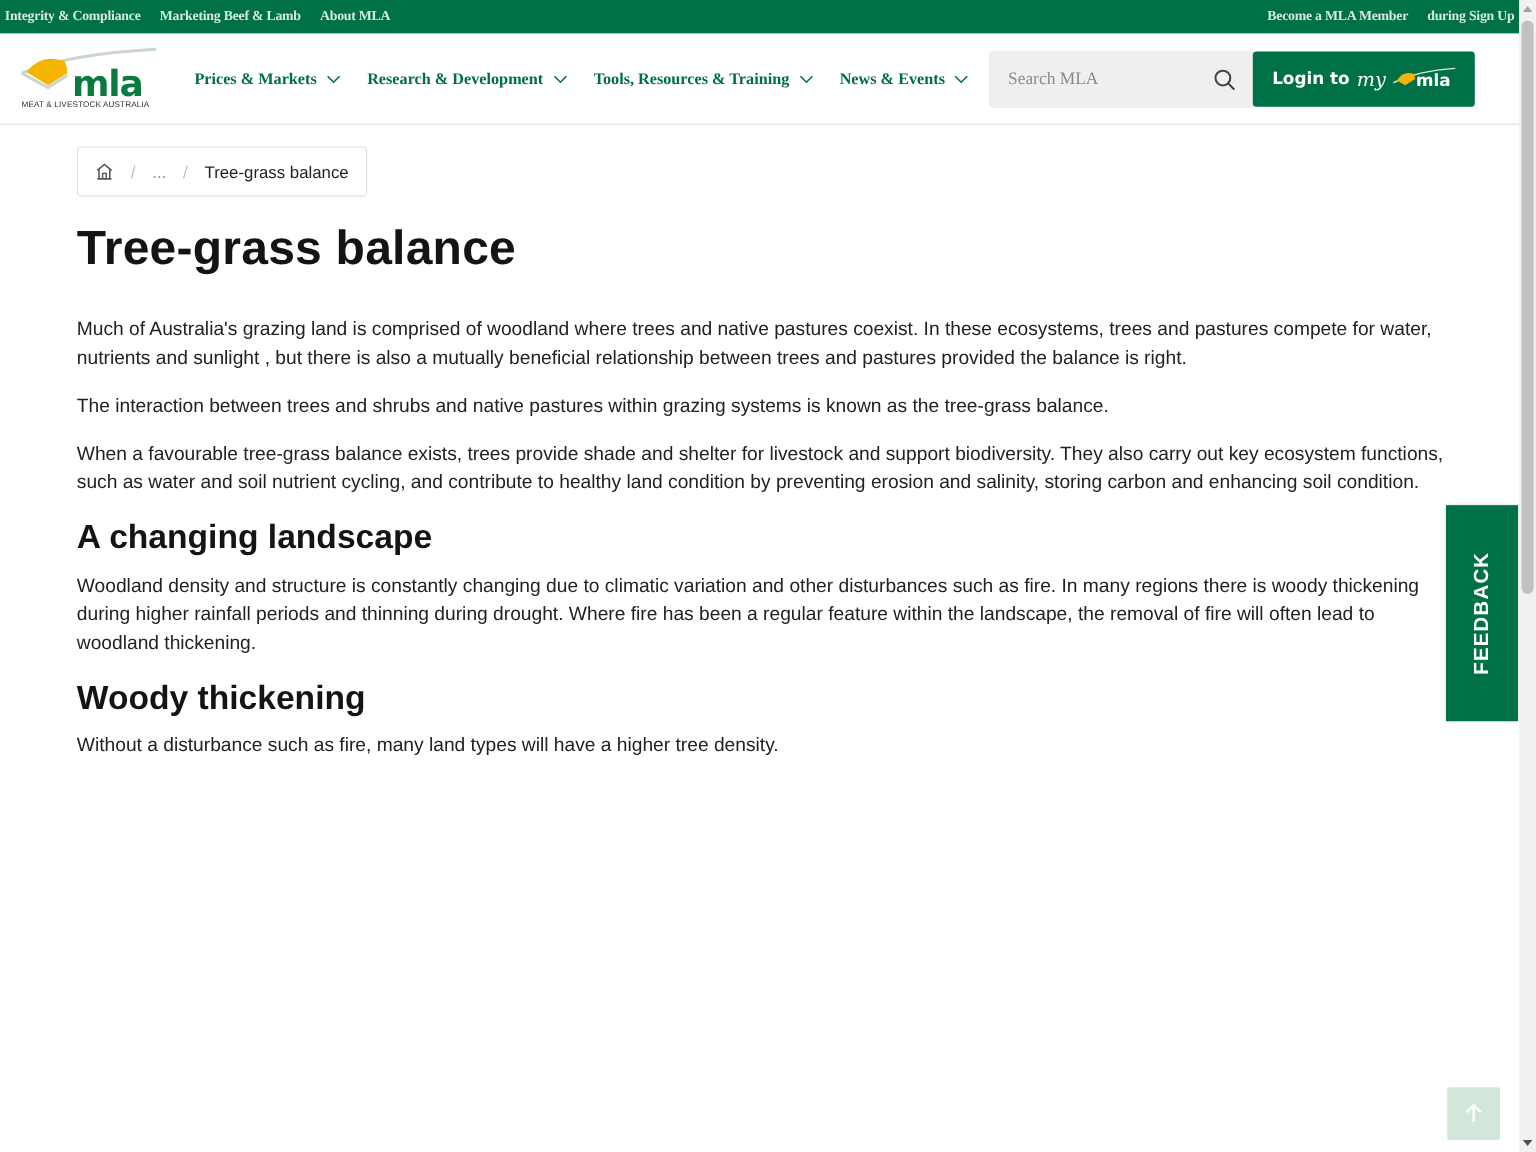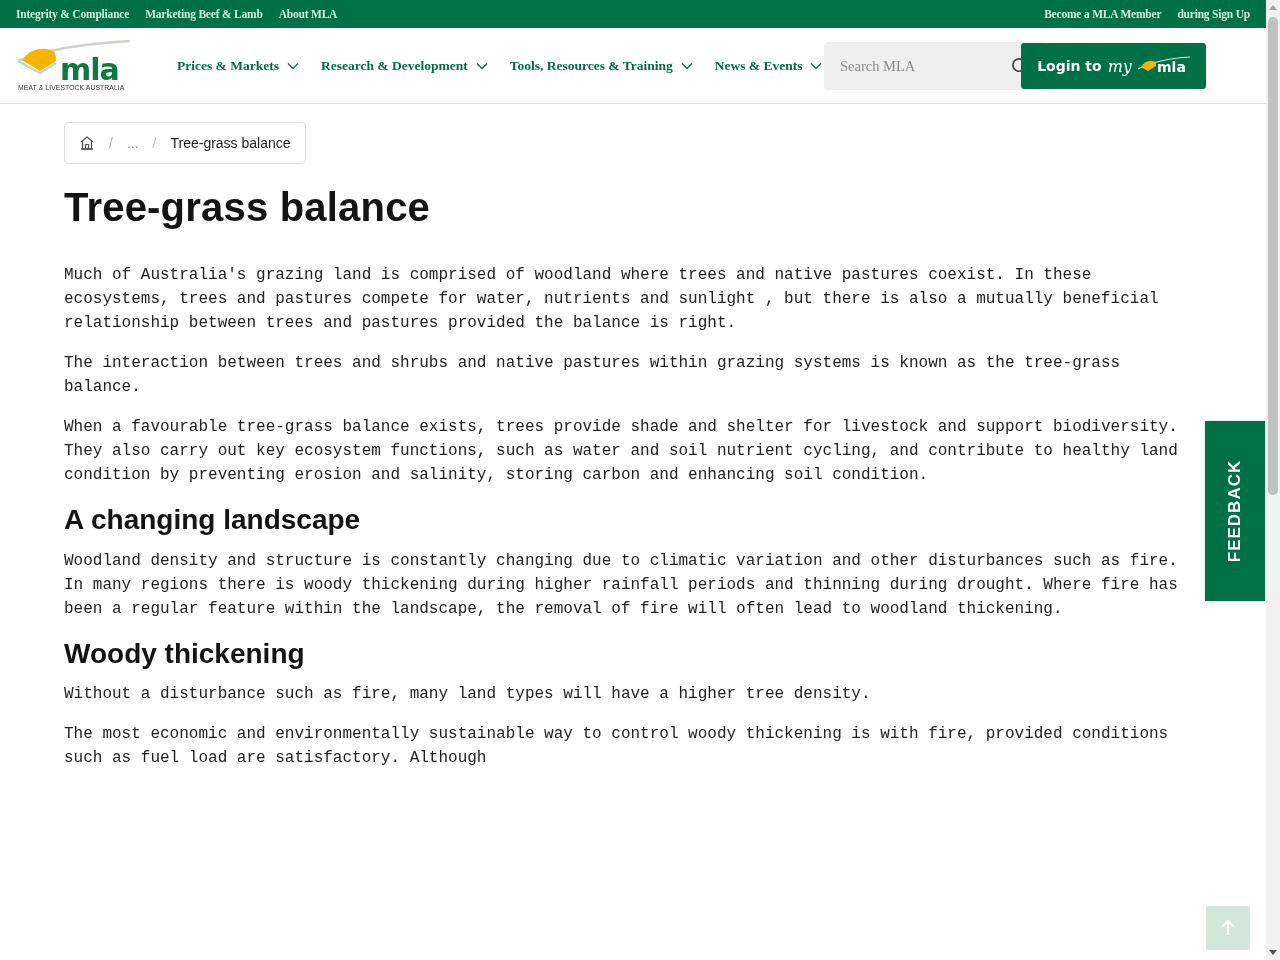--- a/index.html
+++ b/index.html
@@ -1,52 +1,52 @@
 <!DOCTYPE html>
 <html><head>
 <meta charset="utf-8">
 <style>
   * { box-sizing: border-box; margin: 0; padding: 0; }
   html, body { width: 1280px; height: 960px; overflow: hidden; background: #ffffff; }
   body { font-family: "Liberation Sans", sans-serif; color: #1a1a1a; position: relative; }
 
   
-  .utility-bar { position: absolute; top: 0; left: 0; width: 1266px; height: 28px; background: #007046; display: flex; align-items: center; justify-content: space-between; padding: 0 16px; }
+  .utility-bar { position: absolute; top: 0; left: 0; width: 1266px; height: 28px; background: #007046; display: flex; align-items: center; justify-content: space-between; padding: 0 4px; }
   .utility-bar .group { display: flex; gap: 16px; }
   .utility-bar a { font-family: "Liberation Serif", serif; font-weight: bold; font-size: 11.5px; color: #d6e9de; text-decoration: none; letter-spacing: -0.2px; }
 
   
   .main-header { position: absolute; top: 28px; left: 0; width: 1266px; height: 76px; background: #fff; border-bottom: 1px solid #e2e2e2; padding-left: 24px; }
   .logo { position: absolute; left: 16px; top: 11px; width: 116px; height: 56px; }
   .logo-sub { position: absolute; left: 18px; top: 56px; font-size: 6.8px; color: #333; letter-spacing: 0.1px; white-space: nowrap; }
 
-  .nav { position: absolute; left: 177px; top: 0; height: 76px; display: flex; align-items: center; }
+  .nav { position: absolute; left: 162px; top: 0; height: 76px; display: flex; align-items: center; }
   .nav-item { display: flex; align-items: center; margin-right: 22px; cursor: pointer; }
   .nav-item span.label { font-family: "Liberation Serif", serif; font-weight: bold; font-size: 13.5px; color: #006e45; }
   .nav-item .chev { margin-left: 8px; width: 12px; height: 8px; }
 
   .search { position: absolute; left: 824px; top: 14px; width: 222px; height: 48px; background: #efefef; border-radius: 4px; display: flex; align-items: center; padding-left: 16px; }
   .search input { border: none; background: transparent; outline: none; font-family: "Liberation Serif", serif; font-size: 14.5px; color: #4c1d95; width: 160px; }
   .search input::placeholder { color: #8a8a8a; }
   .search .search-icon { position: absolute; right: 16px; top: 15px; width: 19px; height: 19px; }
 
-  .login-btn { position: absolute; left: 1021px; top: 15px; width: 185px; height: 46px; background: #007046; border-radius: 3px; display: flex; align-items: center; justify-content: center; gap: 6px; cursor: pointer; }
+  .login-btn { position: absolute; left: 1044px; top: 15px; width: 185px; height: 46px; background: #007046; border-radius: 3px; display: flex; align-items: center; justify-content: center; gap: 6px; cursor: pointer; }
   .login-btn .txt { color: #fff; font-family: "DejaVu Sans", sans-serif; font-weight: bold; font-size: 14px; }
   .login-btn .my { color: #fff; font-family: "DejaVu Serif", serif; font-style: italic; font-size: 16px; }
 
   
   .content { position: absolute; left: 64px; top: 122px; width: 1140px; }
   .breadcrumb { display: inline-flex; align-items: center; height: 42px; border: 1px solid #e0e0e0; border-radius: 4px; padding: 0 14px; gap: 14px; font-size: 14px; color: #222; }
   .breadcrumb .sep { color: #bdbdbd; }
   .breadcrumb .dots { color: #888; }
   .breadcrumb .home-icon { width: 16px; height: 16px; }
 
   h1 { font-size: 40px; font-weight: bold; color: #141414; margin-top: 19px; line-height: 1.2; letter-spacing: 0.2px; }
   h2 { font-size: 28px; font-weight: bold; color: #141414; line-height: 1.2; margin: 14px 0 12px; }
-  p { font-size: 16px; line-height: 24px; color: #222; margin-bottom: 16px; font-family: Liberation Mono, monospace; }
+  p { font-size: 16px; line-height: 24px; color: #222; margin-bottom: 16px; }
   .intro { margin-top: 32px; }
 
   
   .feedback { position: absolute; left: 1205px; top: 421px; width: 60px; height: 180px; background: #007046; display: flex; align-items: center; justify-content: center; cursor: pointer; box-shadow: 0 0 2px rgba(0,0,0,0.2); }
   .feedback span { transform: rotate(-90deg); color: #fff; font-weight: bold; font-size: 17px; letter-spacing: 1px; white-space: nowrap; }
 
   
   .to-top { position: absolute; left: 1206px; top: 906px; width: 44px; height: 44px; background: #d3e6da; border-radius: 2px; display: flex; align-items: center; justify-content: center; cursor: pointer; }
 
   
@@ -153,21 +153,20 @@
     <h2>A changing landscape</h2>
     <p>Woodland density and structure is constantly changing due to climatic variation and other disturbances such as fire. In many regions there is woody thickening during higher rainfall periods and thinning during drought. Where fire has been a regular feature within the landscape, the removal of fire will often lead to woodland thickening.</p>
   </section>
 
   <section>
     <h2>Woody thickening</h2>
     <p>Without a disturbance such as fire, many land types will have a higher tree density.</p>
   </section>
 
   <section>
-    <p>The most economic and environmentally sustainable way to control woody thickening is with fire, provided conditions such as fuel load are satisfactory. Although</p>
   </section>
 </main>
 
 <div class="feedback">
   <span>FEEDBACK</span>
 </div>
 
 <div class="to-top">
   <svg width="16" height="18" viewBox="0 0 16 18">
     <path d="M8 16 V3 M2 8 L8 2 L14 8" stroke="#ffffff" stroke-width="2" fill="none"></path>

